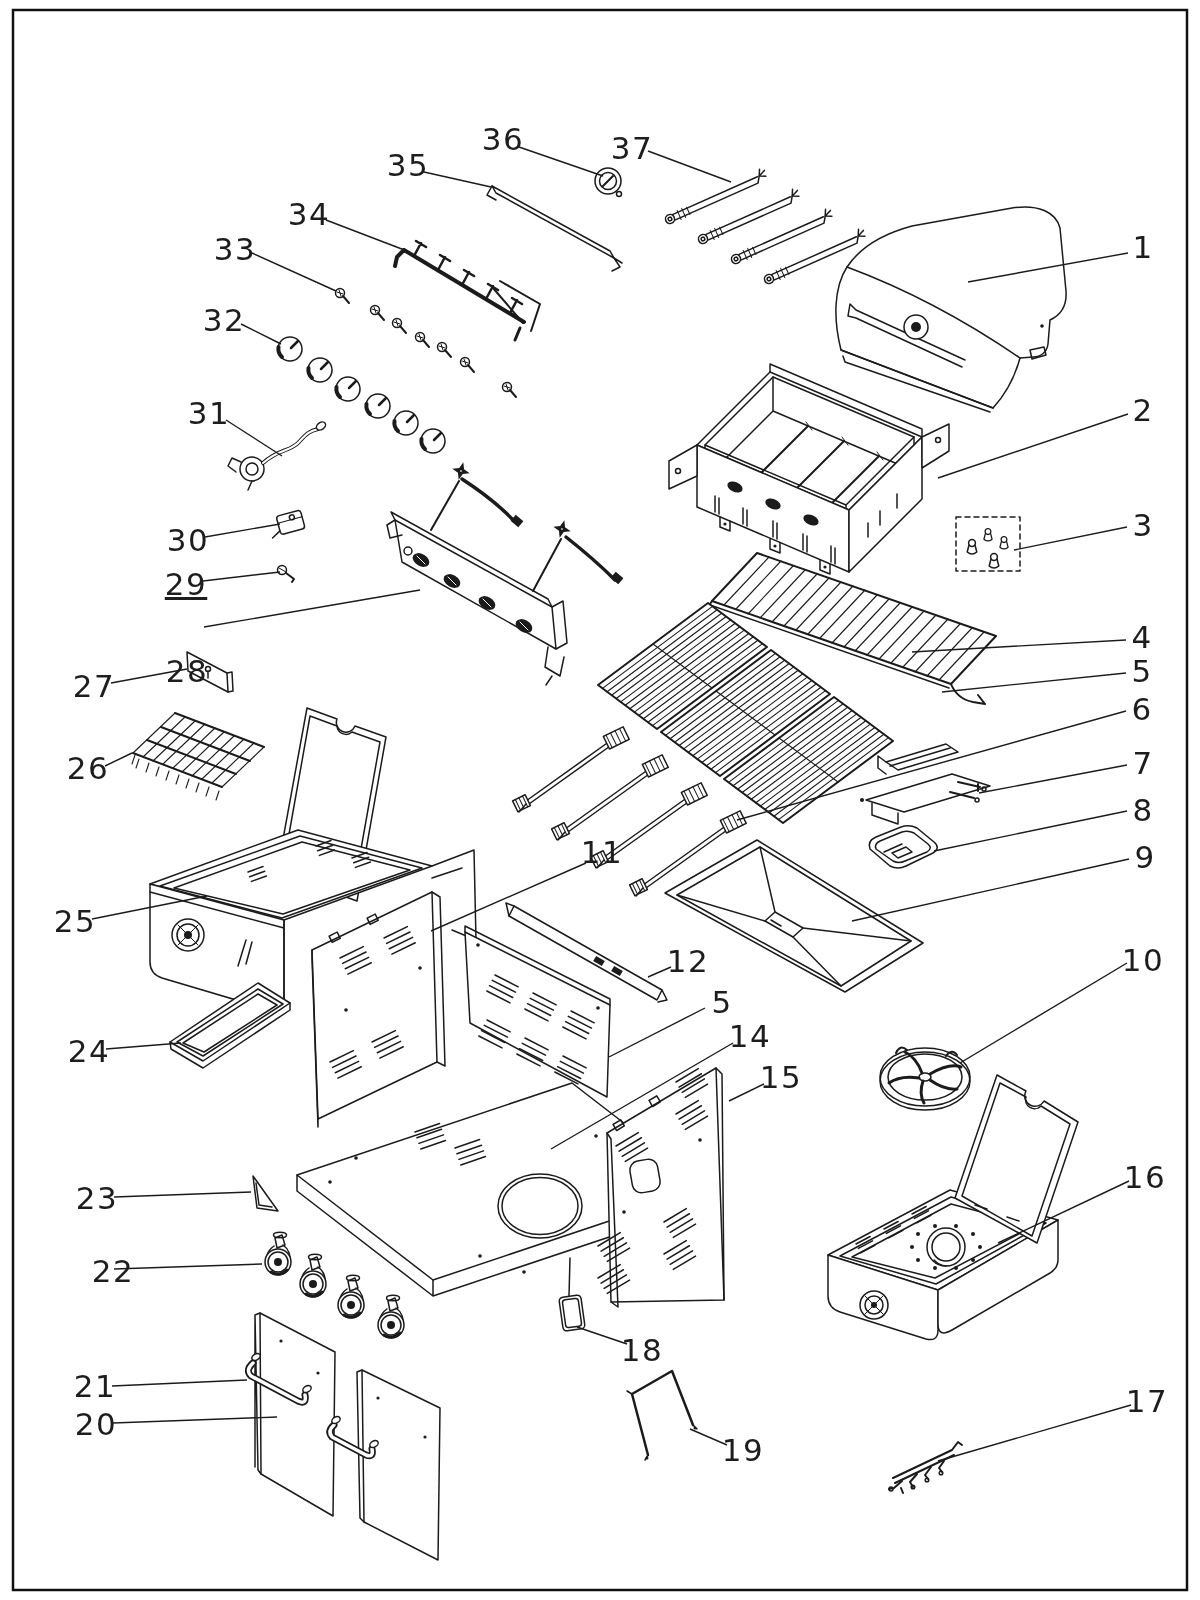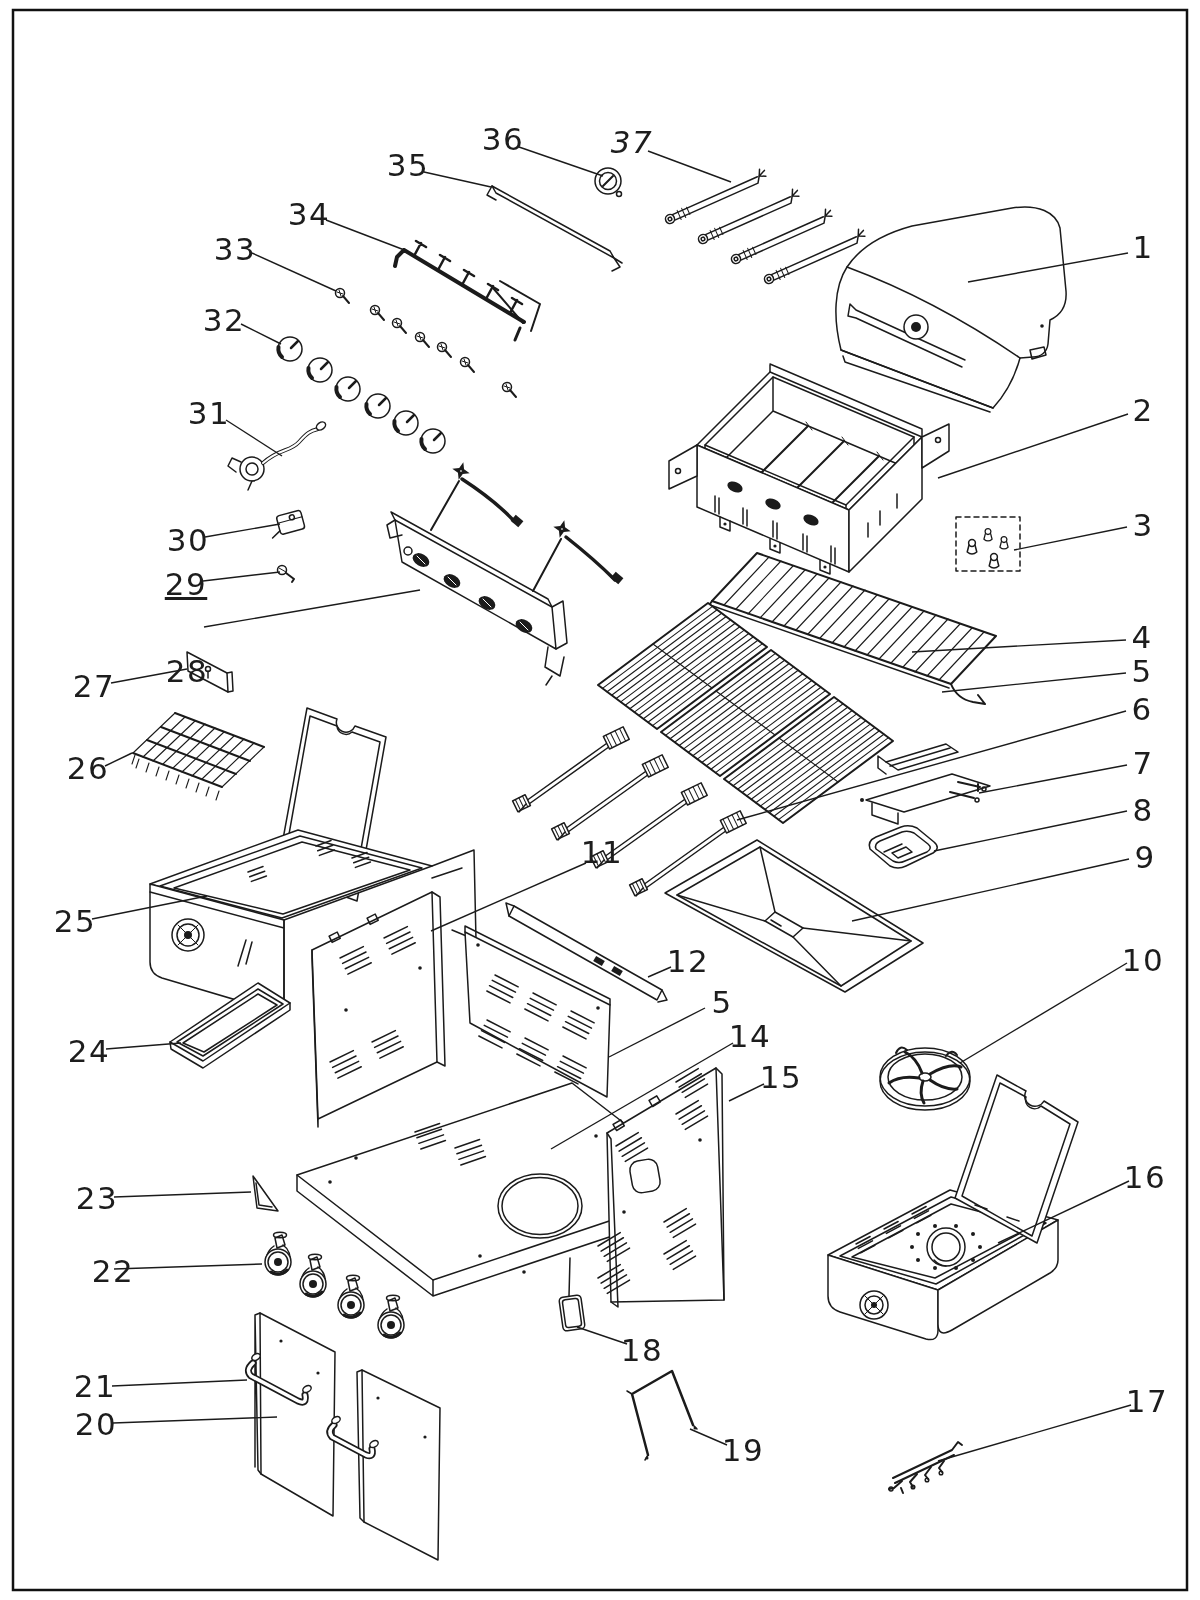--- a/index.html
+++ b/index.html
@@ -541,16 +541,16 @@
       <div class="callout" style="left: 94px; top: 686px;">27</div>
       <div class="callout" style="left: 187px; top: 631px; margin-top: 40px;">28</div>
       <div class="callout" style="left: 186px; top: 584px; text-decoration: underline;">29</div>
       <div class="callout" style="left: 188px; top: 540px;">30</div>
       <div class="callout" style="left: 209px; top: 413px;">31</div>
       <div class="callout" style="left: 224px; top: 320px;">32</div>
       <div class="callout" style="left: 235px; top: 249px;">33</div>
       <div class="callout" style="left: 309px; top: 214px;">34</div>
       <div class="callout" style="left: 408px; top: 165px;">35</div>
       <div class="callout" style="left: 503px; top: 139px;">36</div>
-      <div class="callout" style="left: 632px; top: 142px; font-style: italic;">37</div>
+      <div class="callout" style="left: 632px; top: 148px;">37</div>
     </div>
 
 </div>
 
 </body></html>

